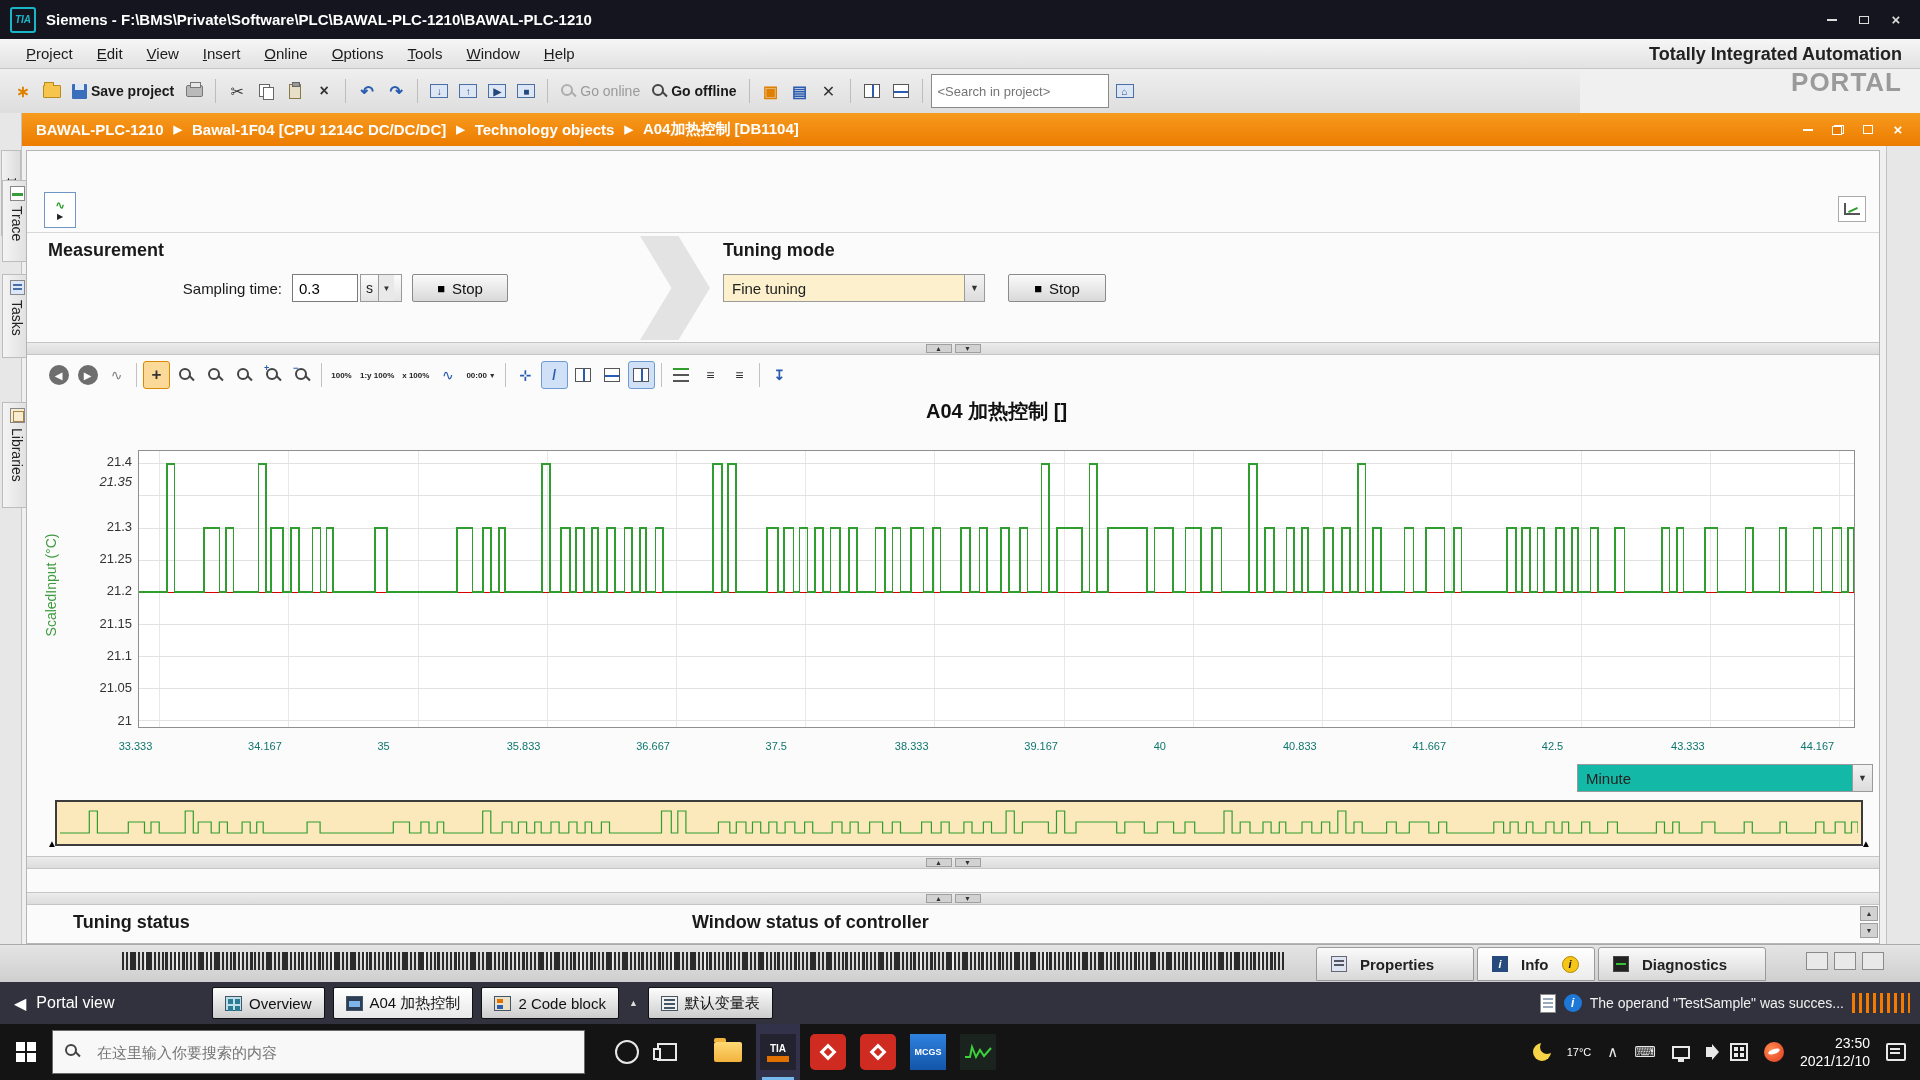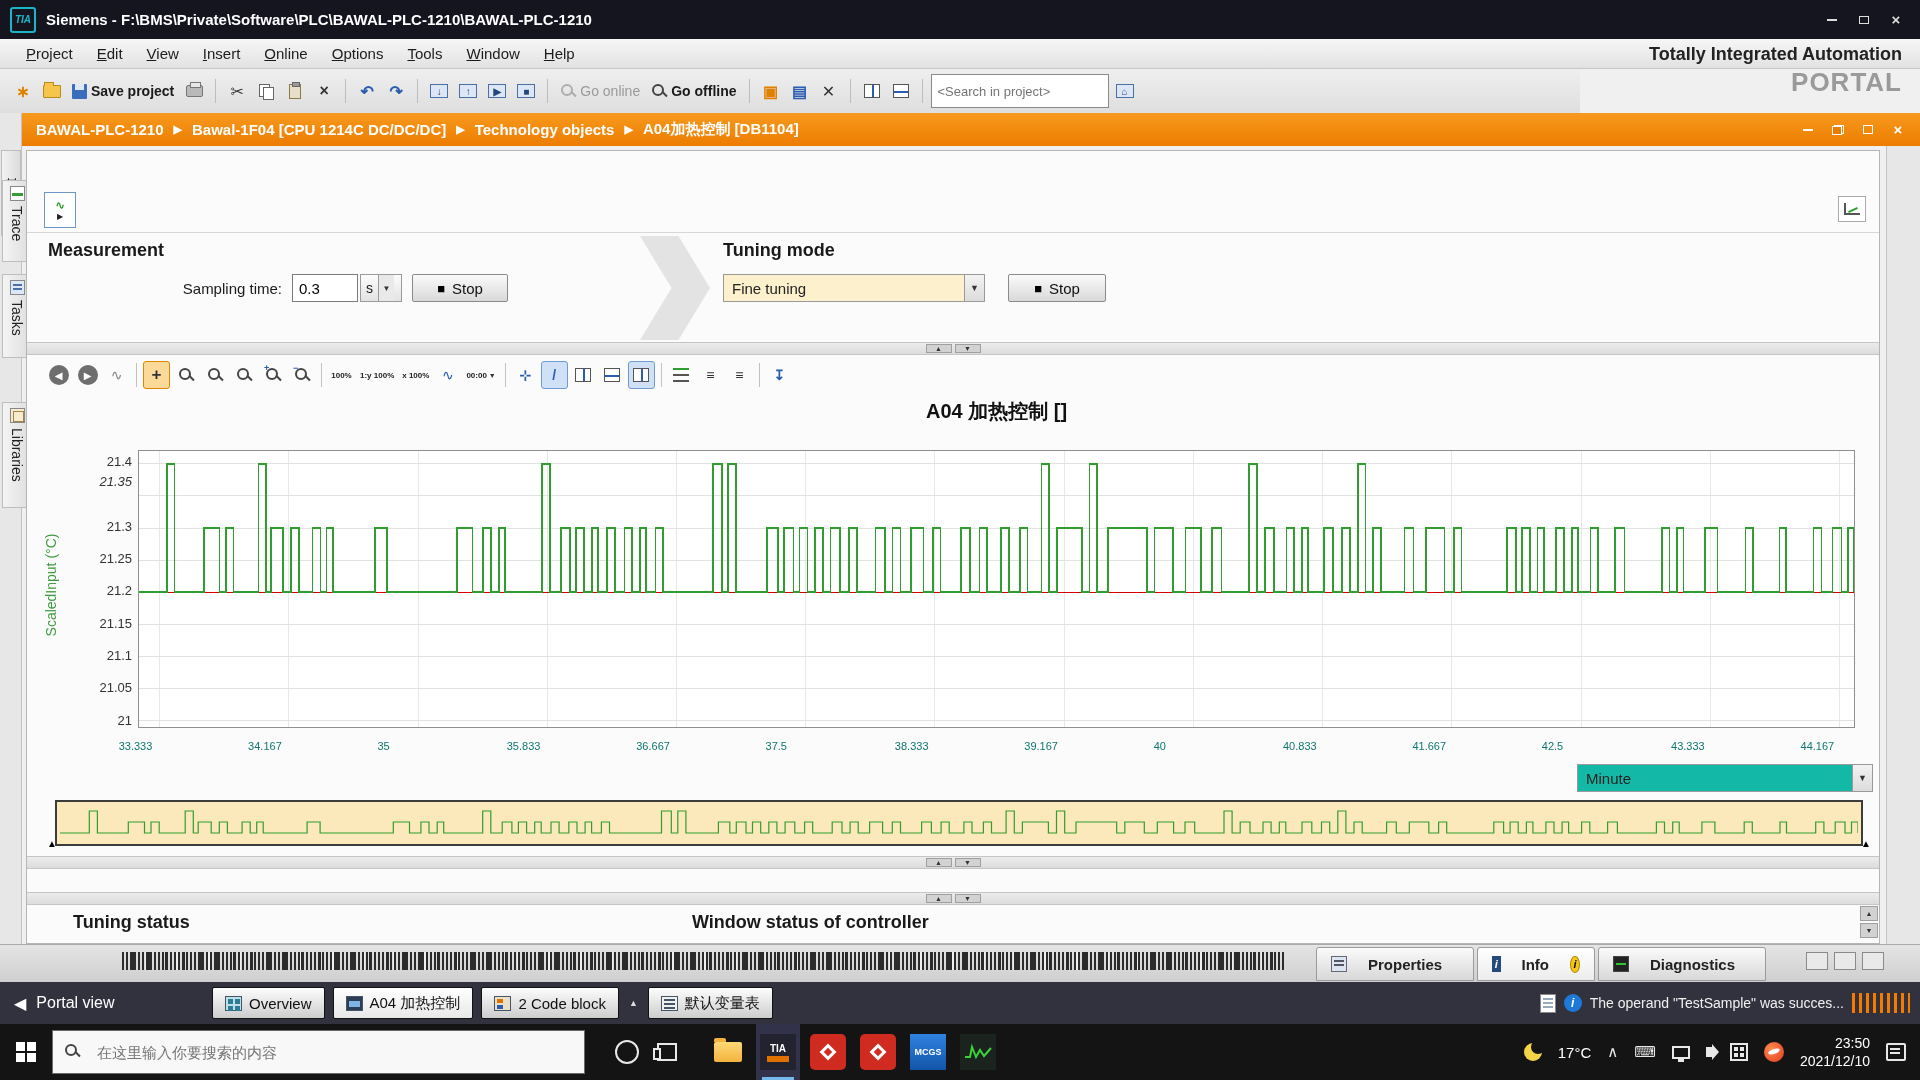--- a/index.html
+++ b/index.html
@@ -117,21 +117,21 @@
 #minute-combo{left:1577px;top:764px;width:296px;background:#14b8a6}
 
 #overview{position:absolute;left:55px;top:800px;width:1808px;height:46px;background:#fbe9bc;border:2px solid #3c3c3c}
 #ov-svg{position:absolute;left:3px;top:3px}
 .ov-handle{position:absolute;font-size:10px;color:#000}
 
 #bottom-heads .section-h{top:912px}
 
 #props-row{position:absolute;left:0;top:944px;width:1920px;height:38px;background:linear-gradient(#e4e4e4,#cfcfcf);border-top:1px solid #aaa}
 #barcode{position:absolute;left:122px;top:952px;width:1164px;height:18px;background-image:repeating-linear-gradient(90deg,#2b2b2b 0 2px,transparent 2px 4px),repeating-linear-gradient(90deg,transparent 0 9px,#2b2b2b 9px 12px,transparent 12px 17px),repeating-linear-gradient(90deg,transparent 0 23px,#efefef 23px 26px,transparent 26px 31px)}
-.ptab{position:absolute;top:947px;height:34px;background:linear-gradient(#fafafa,#d8d8d8);border:1px solid #9a9a9a;border-radius:3px 3px 0 0;display:flex;align-items:center;gap:21px;padding:7px 14px;font-size:15px;font-weight:bold;color:#222}
+.ptab{position:absolute;top:947px;height:34px;background:linear-gradient(#fafafa,#d8d8d8);border:1px solid #9a9a9a;border-radius:3px 3px 0 0;display:flex;align-items:center;gap:13px;padding:7px 14px;font-size:15px;font-weight:bold;color:#222}
 .ptab.sel{background:linear-gradient(#ffffff,#ececec)}
 .ptab-ic{width:16px;height:16px;border:1px solid #667;background:#dde5f0;position:relative}
 .ptab-ic.prop::before{content:"";position:absolute;left:2px;top:3px;width:10px;height:2px;background:#556;box-shadow:0 4px 0 #556}
 .ptab-ic.info{background:#274a7d;color:#fff;font-size:11px;font-style:italic;font-weight:bold;display:flex;align-items:center;justify-content:center;border:none}
 .ptab-ic.diag{background:#222;border:1px solid #444}
 .ptab-ic.diag::before{content:"";position:absolute;left:2px;top:6px;width:10px;height:2px;background:#35c135}
 .badge-i{width:17px;height:17px;border-radius:50%;background:#f5c518;border:1px solid #b08900;color:#111;font-size:11px;font-weight:bold;font-style:italic;display:flex;align-items:center;justify-content:center}
 .panel-ic{position:absolute;top:952px;width:22px;height:18px;border:1px solid #8a8a8a;background:#e9e9e9}
 
 #portal-row{position:absolute;left:0;top:982px;width:1920px;height:42px;background:#32323e;display:flex;align-items:center;padding-left:14px;gap:8px}
@@ -169,21 +169,21 @@
 .tia-ic{width:36px;height:36px;background:#23232f;display:flex;flex-direction:column;align-items:center;justify-content:center;color:#fff;font-size:10px;font-weight:bold;gap:2px}
 .tia-ic b{color:#fff}
 .tia-ic .vbar{width:22px;height:6px;background:#e07000}
 .red-ic{width:36px;height:36px;background:#d02b20;border-radius:5px;display:flex;align-items:center;justify-content:center}
 .red-ic span{width:12px;height:12px;border:3px solid #fff;transform:rotate(45deg)}
 .mcgs-ic{width:36px;height:36px;background:linear-gradient(#2f82e0,#1255a8);display:flex;align-items:center;justify-content:center;color:#fff;font-size:9px;font-weight:bold}
 .wave-ic{width:36px;height:36px;background:#1b231e;display:flex;align-items:center;justify-content:center}
 #tray{margin-left:auto;display:flex;align-items:center;gap:16px;padding-right:14px;color:#eee}
 .moon{width:18px;height:18px;border-radius:50%;background:#f5d547;position:relative}
 .moon::before{content:"";position:absolute;right:-3px;top:-3px;width:14px;height:14px;border-radius:50%;background:#141414}
-#temp{font-size:15px;color:#fff}
+#temp{font-size:11px;color:#fff}
 .tray-glyph{font-size:15px;color:#e8e8e8}
 .net-ic{width:18px;height:13px;border:2px solid #e8e8e8;position:relative}
 .net-ic::after{content:"";position:absolute;left:4px;bottom:-5px;width:6px;height:3px;background:#e8e8e8}
 .spk{width:8px;height:10px;background:#e8e8e8;position:relative}
 .spk::before{content:"";position:absolute;left:6px;top:-3px;border-left:7px solid #e8e8e8;border-top:8px solid transparent;border-bottom:8px solid transparent}
 .ime{width:18px;height:18px;border:2px solid #e8e8e8;display:grid;grid-template-columns:4px 4px;grid-template-rows:4px 4px;gap:2px;align-content:center;justify-content:center}
 .ime span{background:#e8e8e8}
 .browser-ic{width:20px;height:20px;border-radius:50%;background:radial-gradient(circle at 35% 35%,#ff8a50,#e03a1e);position:relative}
 .browser-ic::before{content:"";position:absolute;left:4px;top:7px;width:12px;height:5px;border-radius:50%;background:#fff;transform:rotate(-20deg)}
 #clock{text-align:right;font-size:14px;line-height:1.3;color:#fff}

